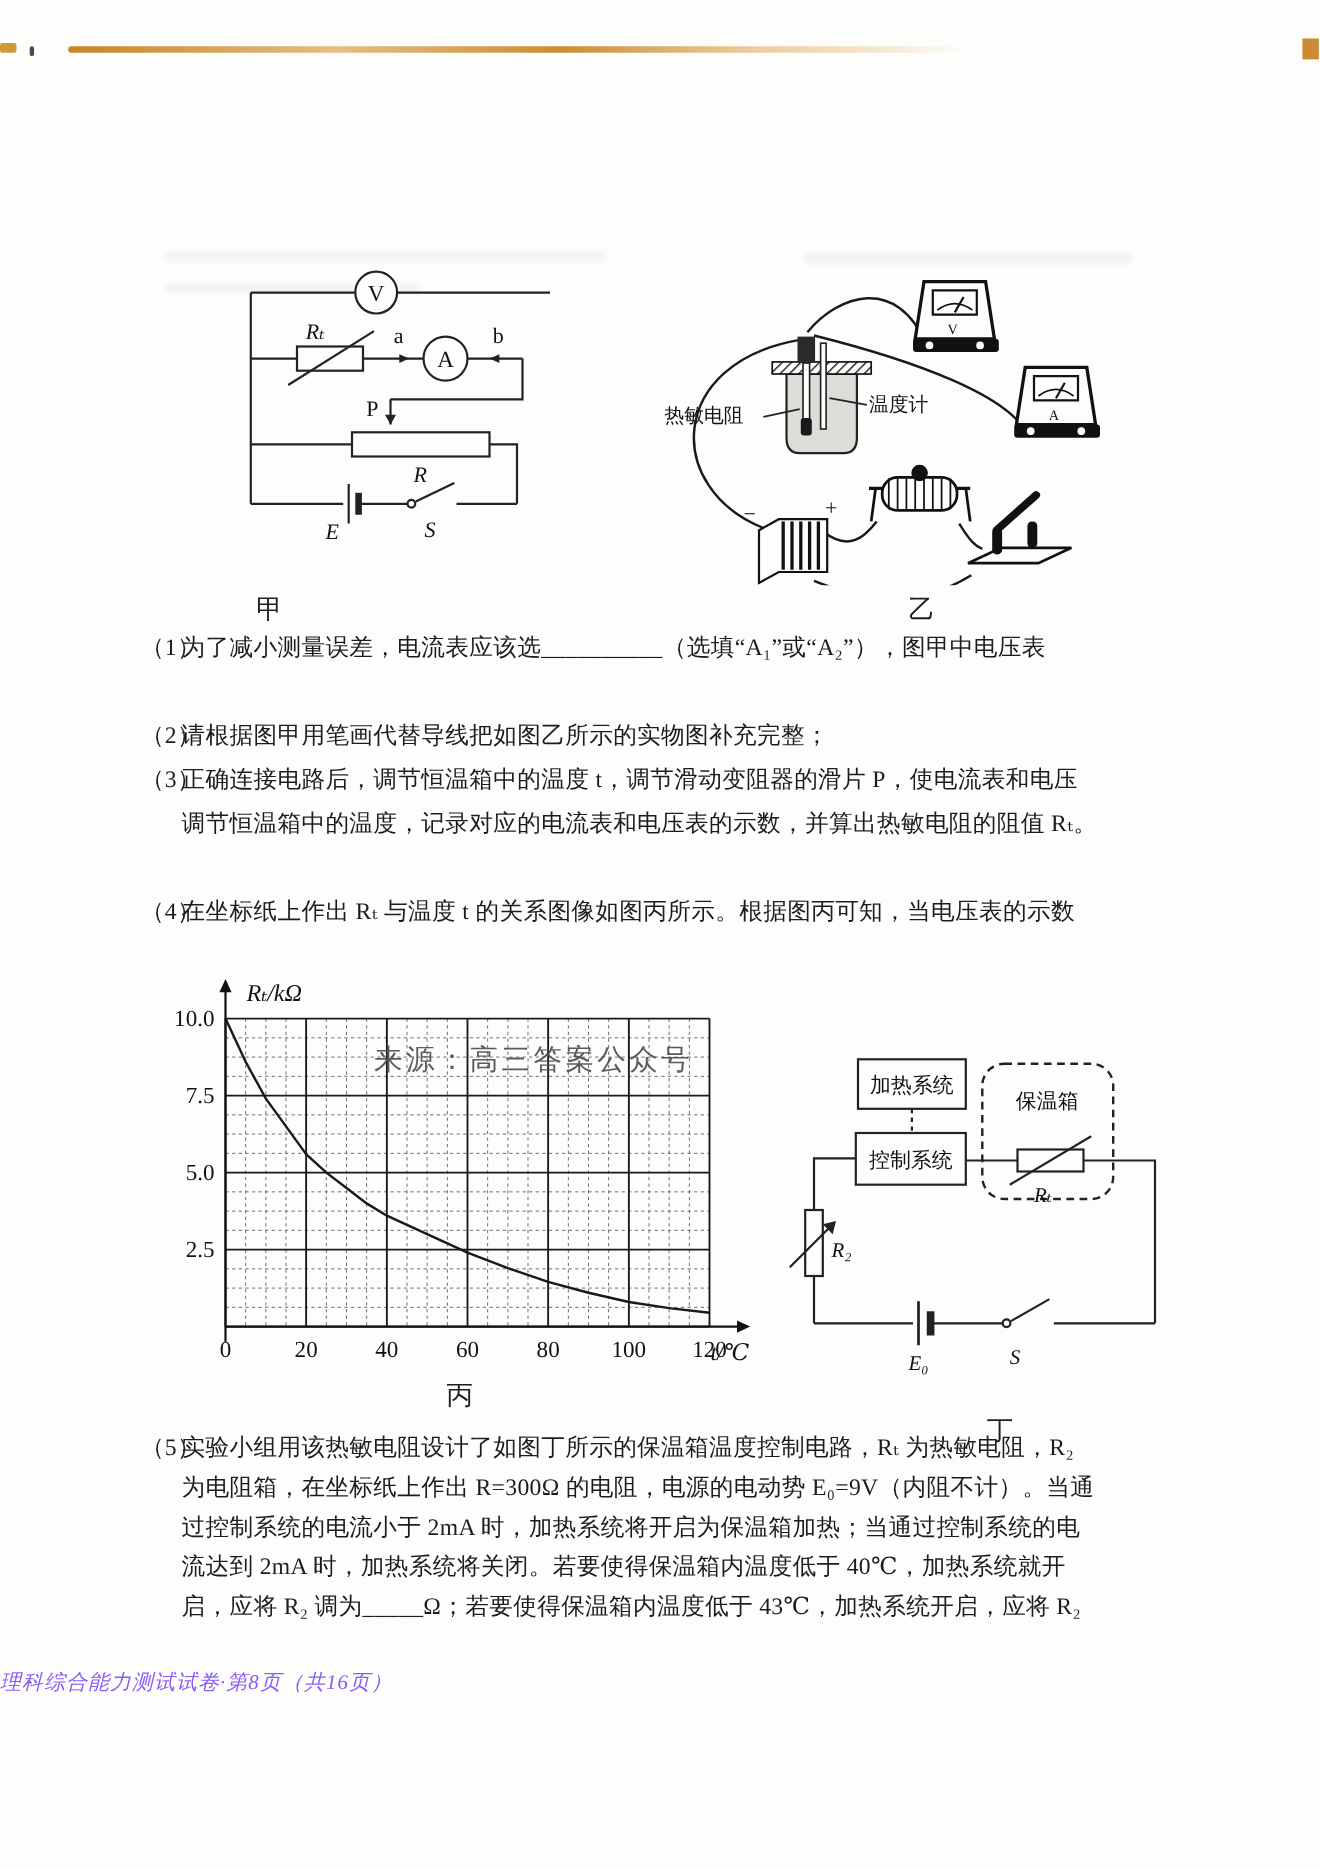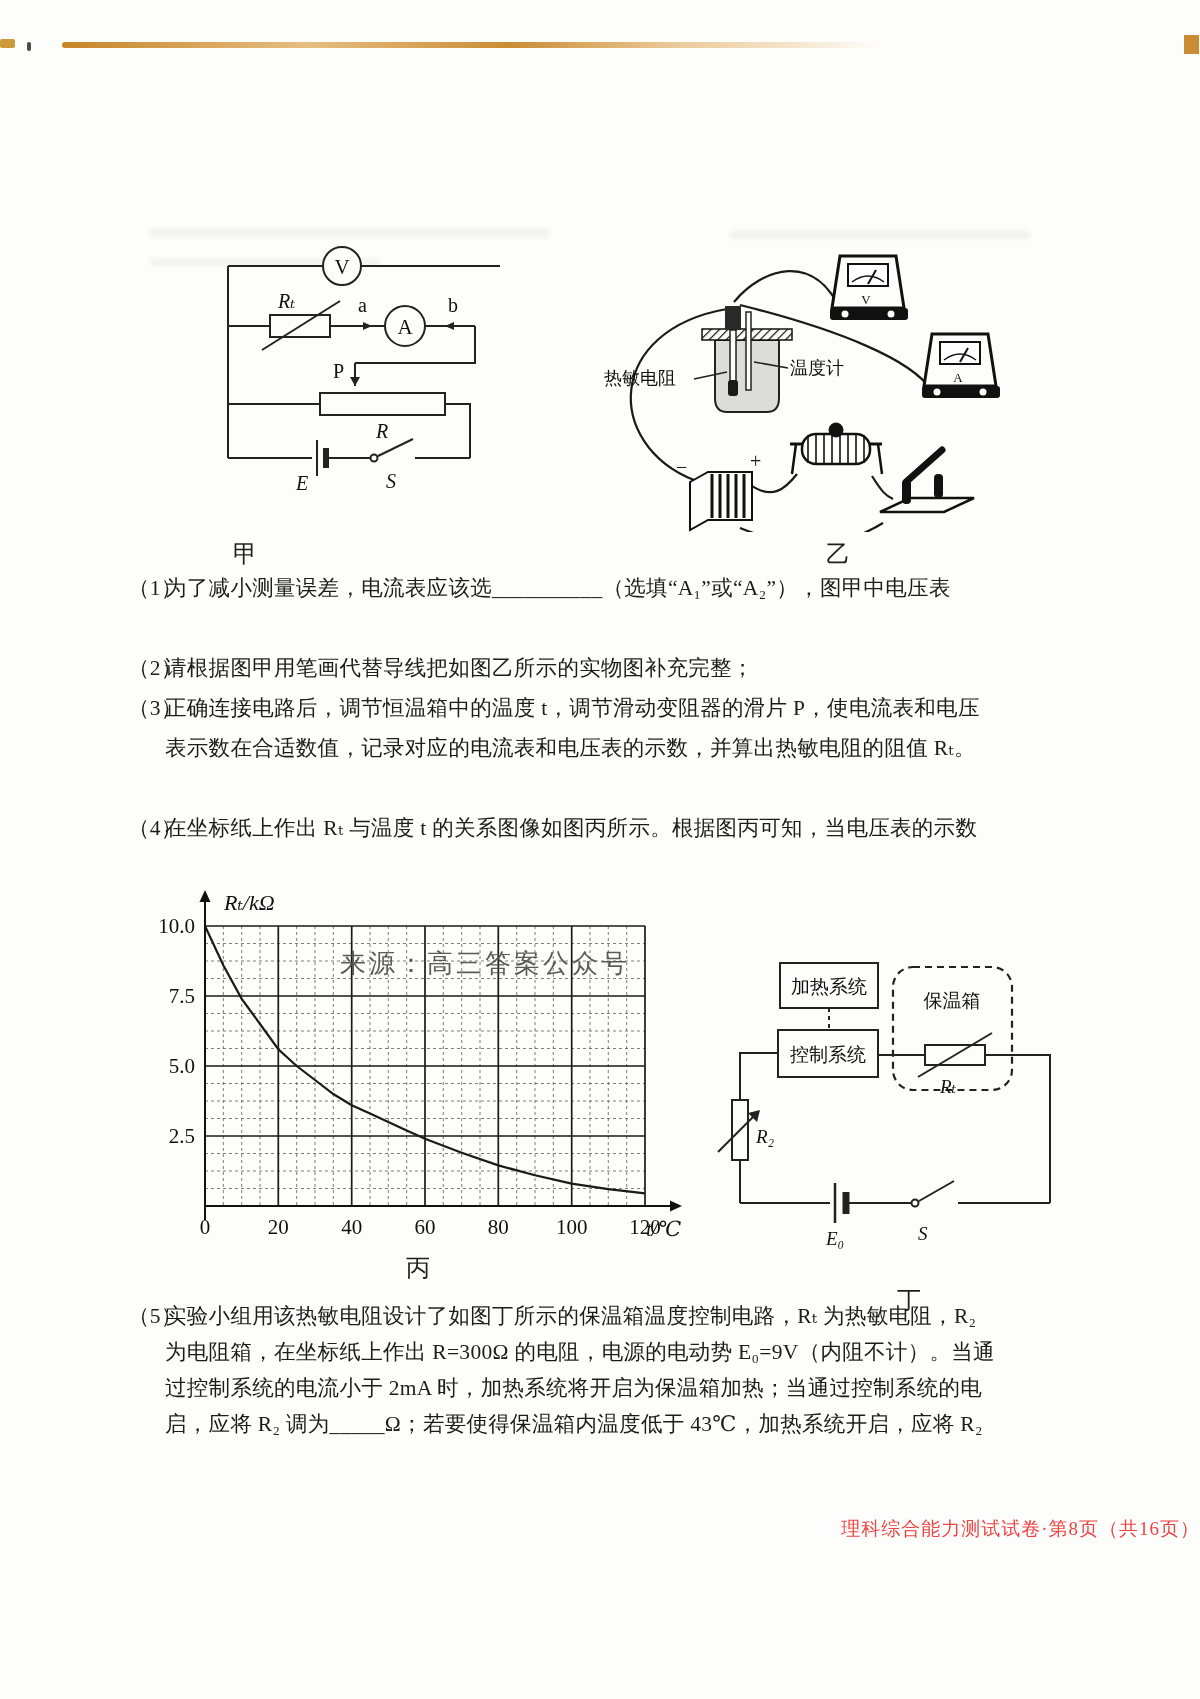--- a/index.html
+++ b/index.html
@@ -16,21 +16,21 @@
   .left-mark{left:0;top:39px;width:15px;height:9px;background:#cf9a3a;border-radius:2px;}
   .speck{left:27px;top:42px;width:4px;height:9px;background:#4a4a4a;border-radius:2px;}
   .ghost{position:absolute;background:#9a9a9a;opacity:.10;filter:blur(2px);}
   
   .fig-label{position:absolute;font-size:24px;color:#1d1d1d;}
   
   .q{position:absolute;left:128px;width:965px;font-size:21.5px;line-height:40px;color:#1c1c1c;letter-spacing:.3px;}
   .q .num{position:absolute;left:0;top:0;}
   .q .body{margin-left:37px;}
   .q5{line-height:36px;}
-  .footer{position:absolute;left:0;top:1516px;width:100%;text-align:right;font-size:19px;color:#ef4444;letter-spacing:1px;}
+  .footer{position:absolute;left:0;top:1516px;width:100%;text-align:left;font-size:19px;color:#8b5cf6;letter-spacing:1px;font-style:italic;}
   svg text{font-family:"Liberation Serif","DejaVu Serif",serif;}
   .it{font-style:italic;}
 </style>
 </head>
 <body>
 
 <div class="page">
 
   <div class="artifact top-streak"></div>
   <div class="artifact right-square"></div>
@@ -185,21 +185,21 @@
   <div class="q" style="top:648px">
     <span class="num">（2）</span>
     <div class="body">
       <div>请根据图甲用笔画代替导线把如图乙所示的实物图补充完整；</div>
     </div>
   </div>
   <div class="q" style="top:688px">
     <span class="num">（3）</span>
     <div class="body">
       <div>正确连接电路后，调节恒温箱中的温度 t，调节滑动变阻器的滑片 P，使电流表和电压</div>
-      <div>表示数在合适数值，记录对应的电流表和电压表的示数，并算出热敏电阻的阻值 Rₜ。</div>
+      <div>调节恒温箱中的温度，记录对应的电流表和电压表的示数，并算出热敏电阻的阻值 Rₜ。</div>
     </div>
   </div>
   <div class="q" style="top:808px">
     <span class="num">（4）</span>
     <div class="body">
       <div>在坐标纸上作出 Rₜ 与温度 t 的关系图像如图丙所示。根据图丙可知，当电压表的示数</div>
     </div>
   </div>
 
   <svg id="chart-svg" style="position:absolute;left:140px;top:876px" width="560" height="400" viewBox="0 0 560 400">
@@ -275,18 +275,19 @@
     </g>
   </svg>
   <div class="fig-label" style="left:897px;top:1284px">丁</div>
 
   <div class="q q5" style="top:1298px">
     <span class="num">（5）</span>
     <div class="body">
       <div>实验小组用该热敏电阻设计了如图丁所示的保温箱温度控制电路，Rₜ 为热敏电阻，R₂</div>
       <div>为电阻箱，在坐标纸上作出 R=300Ω 的电阻，电源的电动势 E₀=9V（内阻不计）。当通</div>
       <div>过控制系统的电流小于 2mA 时，加热系统将开启为保温箱加热；当通过控制系统的电</div>
+      <div>流达到 2mA 时，加热系统将关闭。若要使得保温箱内温度低于 40℃，加热系统就开</div>
       <div>启，应将 R₂ 调为_____Ω；若要使得保温箱内温度低于 43℃，加热系统开启，应将 R₂</div>
     </div>
   </div>
 
   <div class="footer">理科综合能力测试试卷·第8页（共16页）</div>
 </div>
 
 </body></html>

